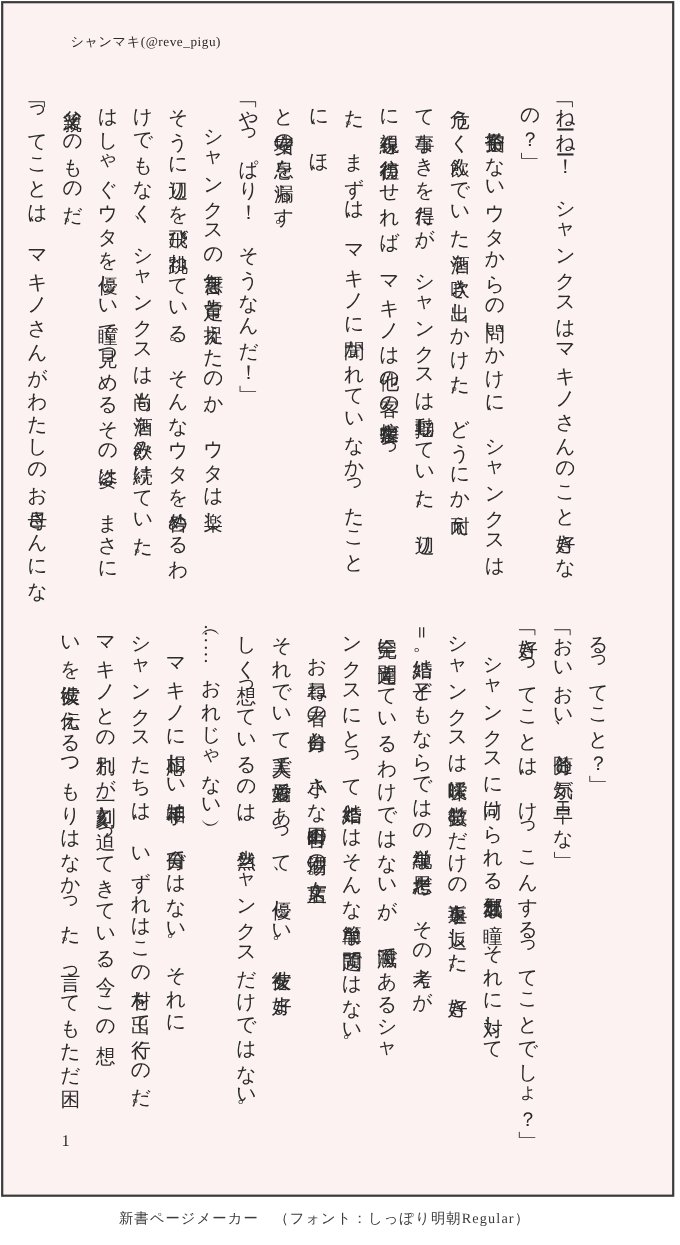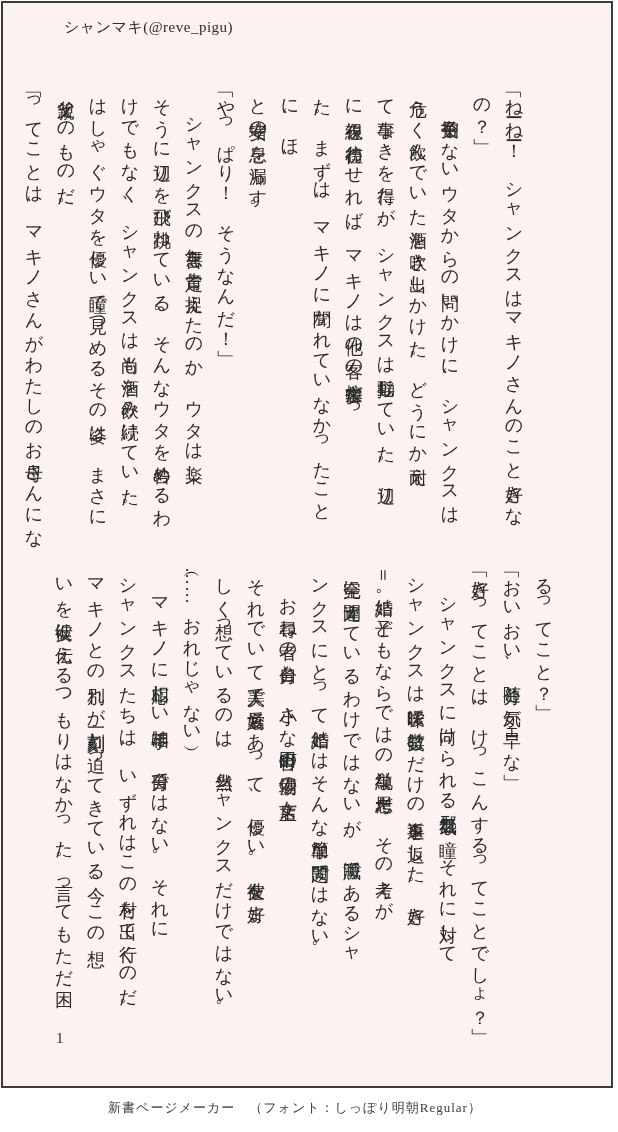--- a/index.html
+++ b/index.html
@@ -21,22 +21,22 @@
     top: 1px;
     width: 612px;
     height: 1087px;
     background: #fdf2f2;
     border: 2px solid #3a3a3a;
     box-sizing: border-box;
   }
   .credit {
     position: absolute;
     left: 64px;
-    top: 18px;
-    font-size: 15px;
+    top: 30px;
+    font-size: 12px;
     letter-spacing: 0.5px;
     color: #2b2b2b;
     text-align: center;
   }
   .vtext {
     position: absolute;
     writing-mode: vertical-rl;
     text-orientation: mixed;
     white-space: pre-line;
     font-size: 18px;

